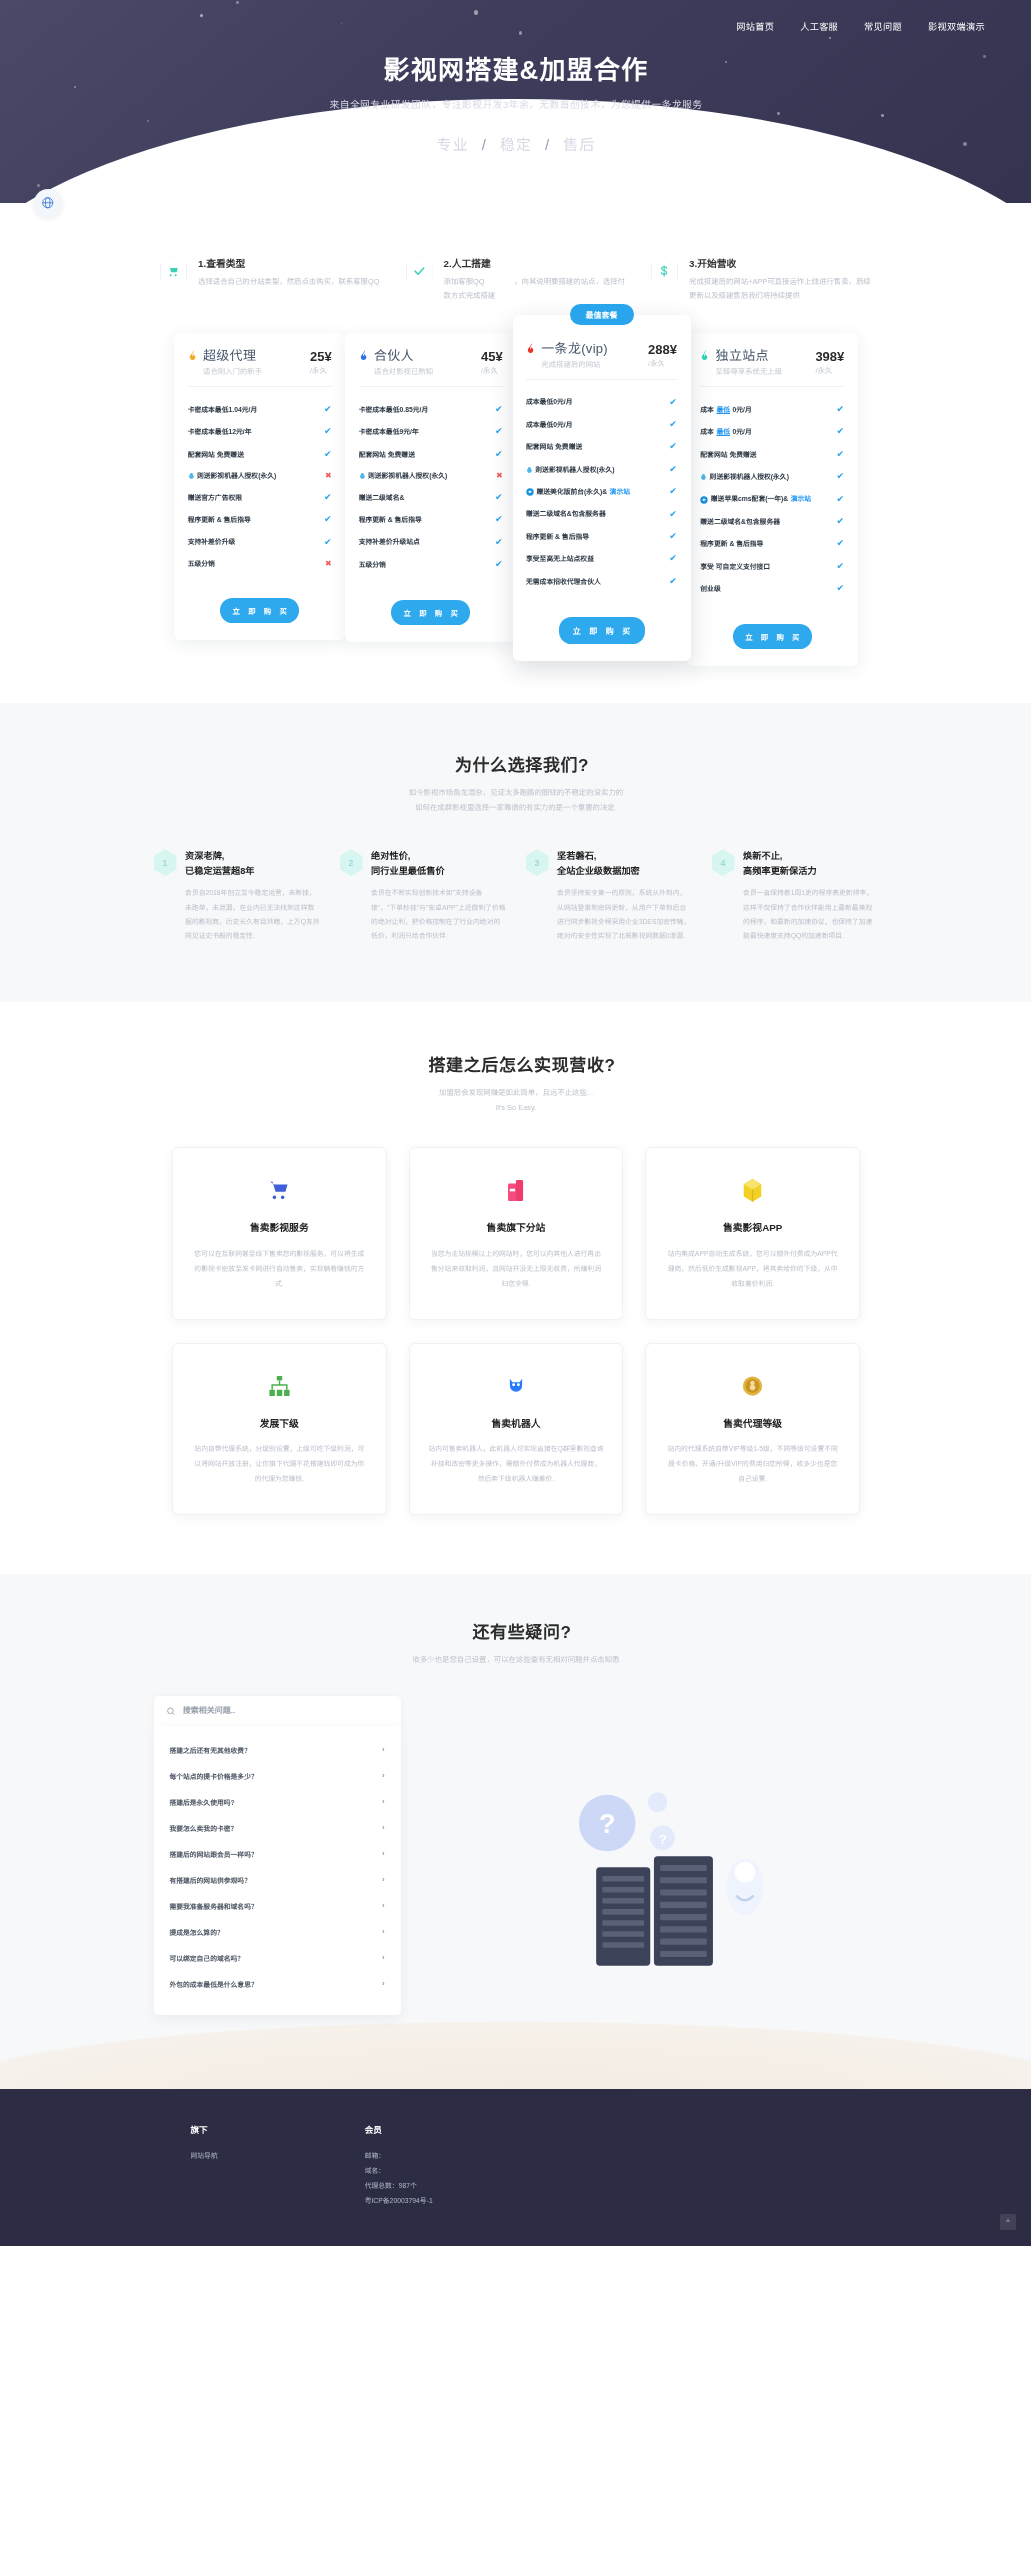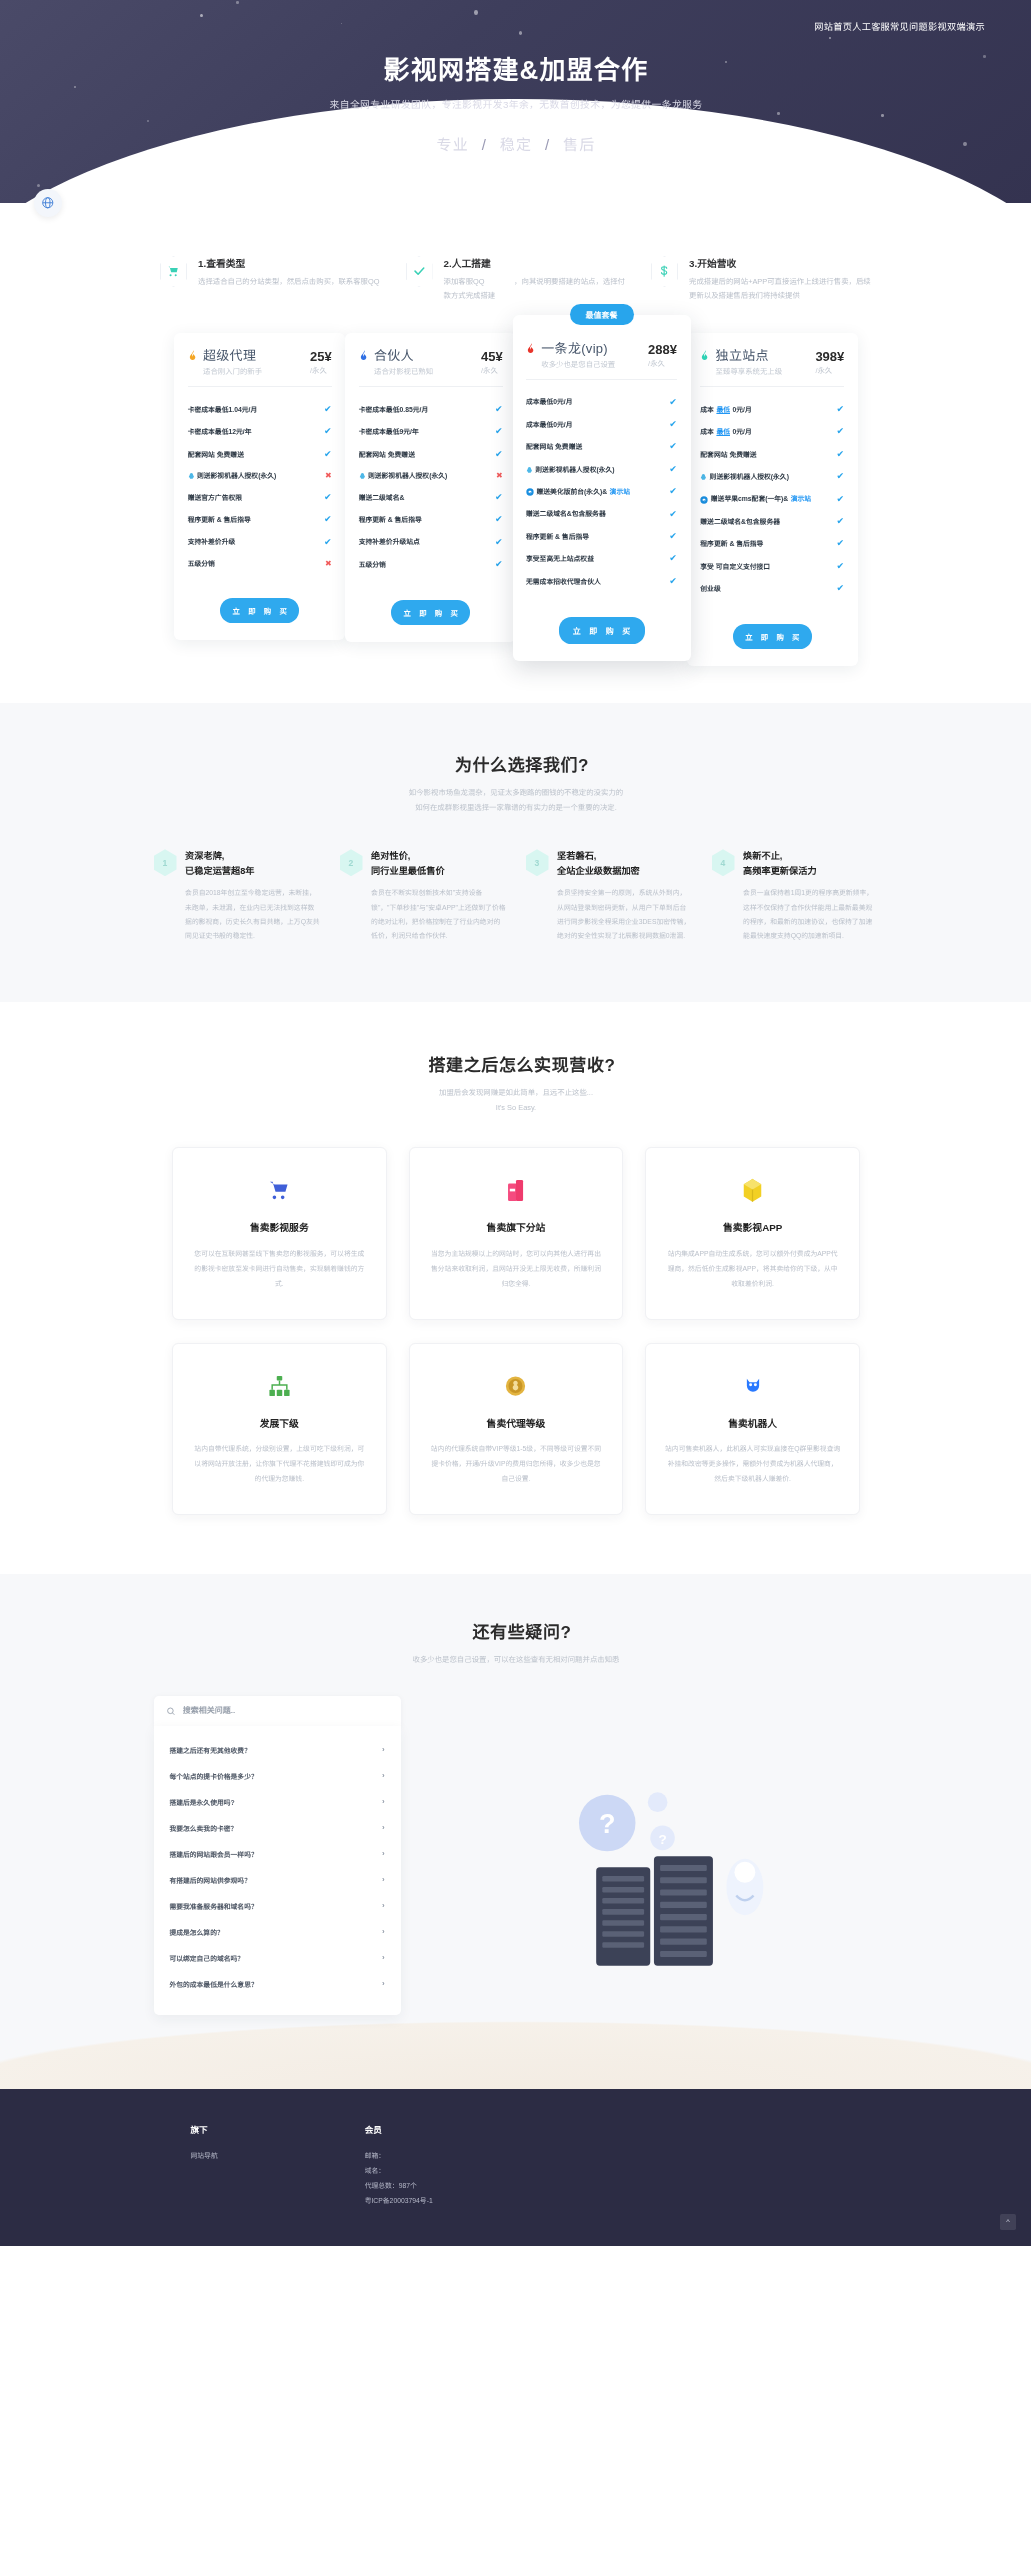--- a/index.html
+++ b/index.html
@@ -24,21 +24,21 @@
     position:absolute; background:#ffffff; border-radius:50%;
     opacity:.55;
   }
   .hero-curve{
     position:absolute; left:-6%; bottom:-117px; width:112%; height:221px;
     background:#ffffff; border-radius:50% 50% 0 0 / 100% 100% 0 0;
   }
   .nav {
     position:relative; z-index:5;
     display:flex; justify-content:flex-end; align-items:center;
-    padding:14.7px 47px 0 0; height:37px;
+    gap:26px; padding:14.7px 47px 0 0; height:37px;
   }
   .nav a {
     color:#ffffff; font-size:9.2px; letter-spacing:0.3px;
     text-decoration:none; font-weight:400; cursor:pointer;
   }
   .hero-body{ position:relative; z-index:5; text-align:center; margin-top:12.3px; }
   .hero-title{
     font-size:26px; font-weight:700; color:#ffffff; letter-spacing:1.2px;
   }
   .hero-sub{
@@ -404,21 +404,21 @@
           <button class="buy">立 即 购 买</button>
         </div>
         <div class="pcard featured">
           <div class="ribbon">最值套餐</div>
           <div class="phead">
       <svg class="fire" viewBox="0 0 24 28" fill="#e8342a">
               <path d="M12 0c2 5-3 6-3 10 0 1.5.8 2.6 1.8 3.2-.9-2.4.6-4.2 1.8-5.1-.4 2.8 3.4 3.6 3.4 7.2 0 3.4-2.7 5.9-6 5.9s-6-2.6-6-6C4 10 10 8 12 0z"></path>
             </svg>
       <div class="pname-wrap">
         <div class="pname">一条龙(vip)</div>
-        <div class="pdesc">收多少也是您自己设置</div>
+        <div class="pdesc">完成搭建后的网站</div>
       </div>
       <div class="pprice-wrap">
         <div class="pprice">288¥</div>
         <div class="pper">/永久</div>
       </div>
     </div>
     <div class="pdiv"></div>
           <div class="feat">
         <span class="ftext">成本最低0元/月</span>
         <span class="tick">✔</span>
@@ -607,39 +607,39 @@
               <rect x="9" y="16" width="6" height="7" rx="1"></rect>
               <rect x="17" y="16" width="6" height="7" rx="1"></rect>
               <path d="M12 6v5M4 16v-5h16v5" stroke="#4caf50" stroke-width="1.6" fill="none"></path>
             </svg>
           </div>
     <div class="rtitle">发展下级</div>
     <div class="rdesc">站内自带代理系统，分级别设置，上级可吃下级利润，可以将网站开放注册，让你旗下代理不花搭建钱即可成为你的代理为您赚钱.</div>
         </div>
         <div class="rcard">
           <div class="ricon">
+            <svg width="22" height="21" viewBox="0 0 24 24" fill="#2979ff">
+              <path d="M5 3l3 4h8l3-4v8a7 7 0 01-14 0z"></path>
+              <circle cx="9.3" cy="10" r="1.7" fill="#fff"></circle>
+              <circle cx="14.7" cy="10" r="1.7" fill="#fff"></circle>
+            </svg>
+          </div>
+    <div class="rtitle">售卖机器人</div>
+    <div class="rdesc">站内可售卖机器人，此机器人可实现直接在Q群里影视查询补挂和改密等更多操作，需额外付费成为机器人代理商，然后卖下级机器人赚差价.</div>
+        </div>
+        <div class="rcard">
+          <div class="ricon">
             <svg width="21" height="22" viewBox="0 0 24 24">
               <circle cx="12" cy="12" r="11" fill="#e3b440"></circle>
               <circle cx="12" cy="12" r="8" fill="#c99626"></circle>
               <path d="M12 6c1.6 0 2.6 1.2 2.6 2.6 0 1-.6 1.7-1.2 2.2 1 .6 1.8 1.6 1.8 3 0 1.8-1.4 3.2-3.2 3.2S8.8 15.6 8.8 13.8c0-1.4.8-2.4 1.8-3-.6-.5-1.2-1.2-1.2-2.2C9.4 7.2 10.4 6 12 6z" fill="#f3dc9a"></path>
             </svg>
           </div>
     <div class="rtitle">售卖代理等级</div>
     <div class="rdesc">站内的代理系统自带VIP等级1-5级，不同等级可设置不同提卡价格，开通/升级VIP的费用归您所得，收多少也是您自己设置.</div>
-        </div>
-        <div class="rcard">
-          <div class="ricon">
-            <svg width="22" height="21" viewBox="0 0 24 24" fill="#2979ff">
-              <path d="M5 3l3 4h8l3-4v8a7 7 0 01-14 0z"></path>
-              <circle cx="9.3" cy="10" r="1.7" fill="#fff"></circle>
-              <circle cx="14.7" cy="10" r="1.7" fill="#fff"></circle>
-            </svg>
-          </div>
-    <div class="rtitle">售卖机器人</div>
-    <div class="rdesc">站内可售卖机器人，此机器人可实现直接在Q群里影视查询补挂和改密等更多操作，需额外付费成为机器人代理商，然后卖下级机器人赚差价.</div>
         </div>
       </div>
   </section>
 
   <section class="faq">
     <h2 class="sec-title">还有些疑问?</h2>
     <p class="sec-sub">收多少也是您自己设置，可以在这些查有无相对问题并点击知悉</p>
 
     <div class="faq-inner">
 

